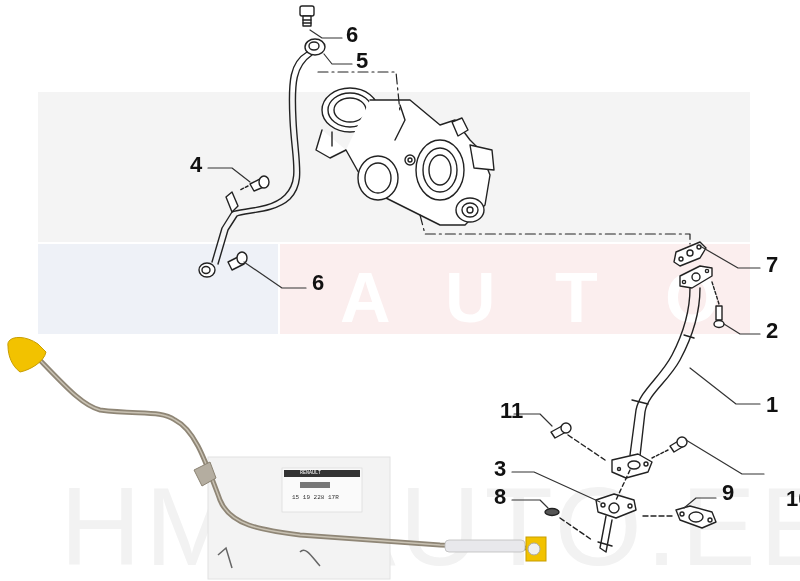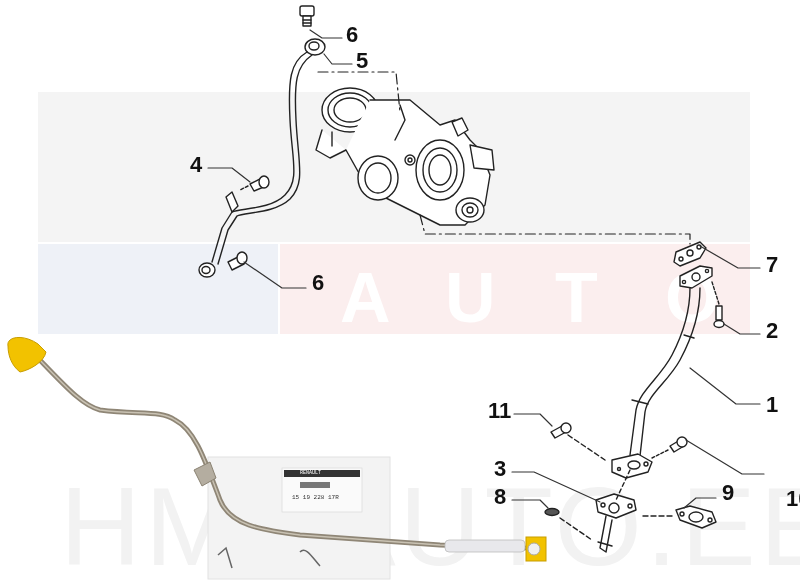--- a/index.html
+++ b/index.html
@@ -199,18 +199,18 @@
   <span class="bag-label" style="left:300px;top:470px;color:#fff;font-size:5px;">RENAULT</span>
   <span class="bag-label" style="left:292px;top:494px;">15 19 228 17R</span>
 
   <span class="callout" style="left:346px;top:24px;">6</span>
   <span class="callout" style="left:356px;top:50px;">5</span>
   <span class="callout" style="left:190px;top:154px;">4</span>
   <span class="callout" style="left:312px;top:272px;">6</span>
   <span class="callout" style="left:766px;top:254px;">7</span>
   <span class="callout" style="left:766px;top:320px;">2</span>
   <span class="callout" style="left:766px;top:394px;">1</span>
-  <span class="callout" style="left:488px;top:400px;text-align:right;">11</span>
+  <span class="callout" style="left:500px;top:400px;text-align:right;">11</span>
   <span class="callout" style="left:766px;top:488px;margin-left:20px;">10</span>
   <span class="callout" style="left:494px;top:458px;">3</span>
   <span class="callout" style="left:494px;top:486px;">8</span>
   <span class="callout" style="left:722px;top:482px;">9</span>
 </div>
 
 </body></html>

